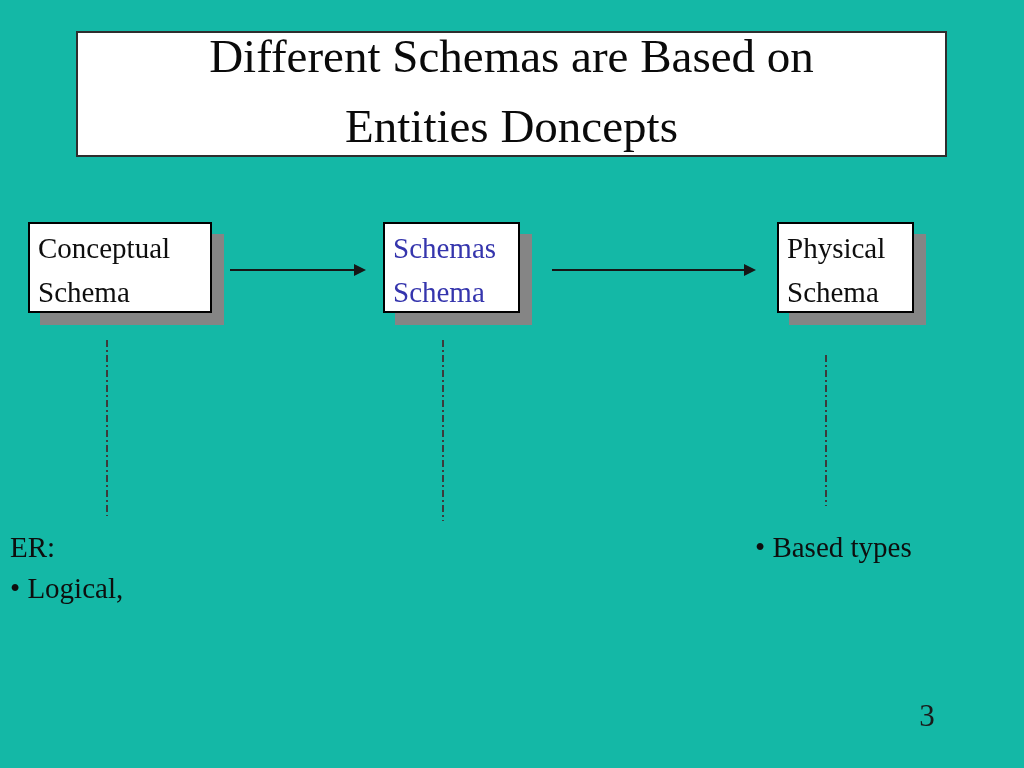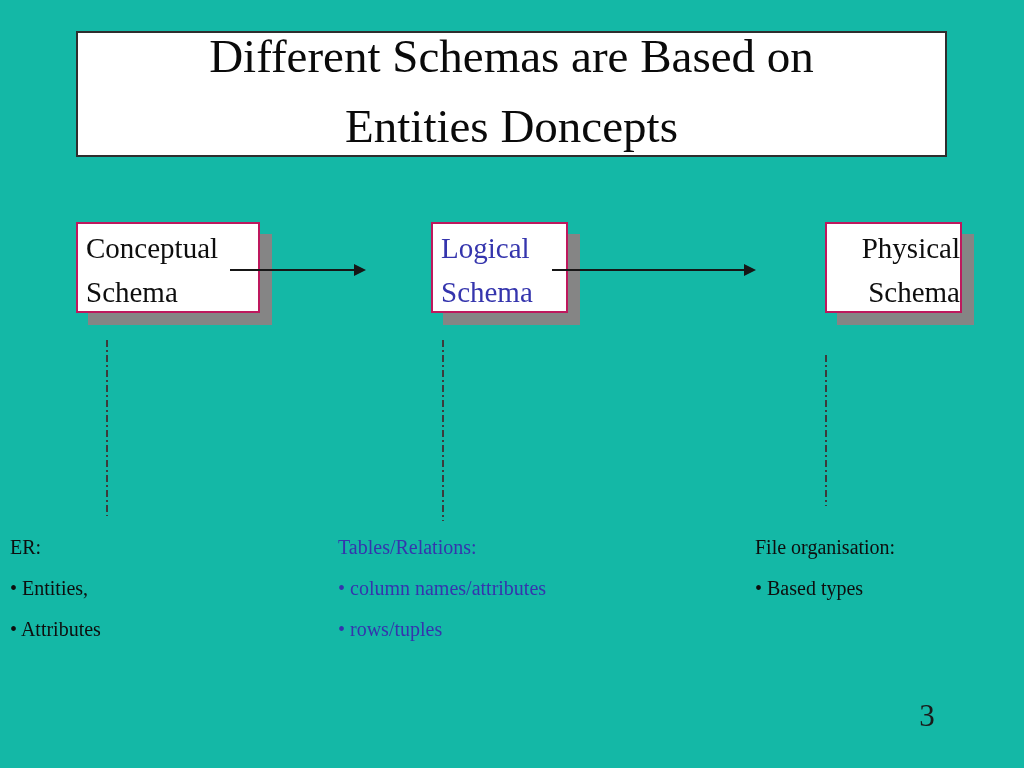--- a/index.html
+++ b/index.html
@@ -31,31 +31,30 @@
     color: #0a0a0a;
   }
 
   
   .sbox {
     position: absolute;
     top: 222px;
     height: 91px;
     box-sizing: border-box;
     background: #ffffff;
-    border: 2px solid #be185d;
+    border: 2px solid #000000;
     box-shadow: 12px 12px 0 0 #858585;
     font-size: 29px;
     line-height: 44px;
     padding: 2px 0 0 8px;
     white-space: nowrap;
-    margin-left: 48px;
   }
   .sbox.conceptual { left: 28px;  width: 184px; }
   .sbox.logical    { left: 383px; width: 137px; color: #3535ad; }
-  .sbox.physical   { left: 777px; width: 137px; text-align: right; }
+  .sbox.physical   { left: 777px; width: 137px; }
 
   
   .arrow {
     position: absolute;
     top: 269px;
     height: 2px;
     background: #161616;
   }
   .arrow::after {
     content: "";
@@ -81,21 +80,21 @@
       transparent 12px, transparent 15px);
   }
   .dashline.d1 { left: 106px; top: 340px; height: 176px; }
   .dashline.d2 { left: 442px; top: 340px; height: 181px; }
   .dashline.d3 { left: 825px; top: 355px; height: 151px; }
 
   
   .notes {
     position: absolute;
     top: 527px;
-    font-size: 20px;
+    font-size: 29px;
     line-height: 41px;
     white-space: nowrap;
     color: #0e0e0e;
   }
   .notes.c1 { left: 10px; }
   .notes.c2 { left: 338px; color: #3535ad; }
   .notes.c3 { left: 755px; }
 
   
   .pagenum {
@@ -119,48 +118,41 @@
       <div>Entities Doncepts</div>
     </div>
   </div>
 
   <div class="sbox conceptual">
     <div>Conceptual</div>
     <div>Schema</div>
   </div>
 
   <div class="sbox logical">
-    <div>Logical</div>
+    <div>Schemas</div>
     <div>Schema</div>
   </div>
 
   <div class="sbox physical">
     <div>Physical</div>
     <div>Schema</div>
   </div>
 
   <div class="arrow a1"></div>
   <div class="arrow a2"></div>
 
   <div class="dashline d1"></div>
   <div class="dashline d2"></div>
   <div class="dashline d3"></div>
 
   <div class="notes c1">
     <div>ER:</div>
-    <div>• Entities,</div>
-    <div>• Attributes</div>
+    <div>• Logical,</div>
   </div>
 
-  <div class="notes c2">
-    <div>Tables/Relations:</div>
-    <div>• column names/attributes</div>
-    <div>• rows/tuples</div>
-  </div>
 
   <div class="notes c3">
-    <div>File organisation:</div>
     <div>• Based types</div>
   </div>
 
   <div class="pagenum">3</div>
 
 </div>
 
 </body></html>

